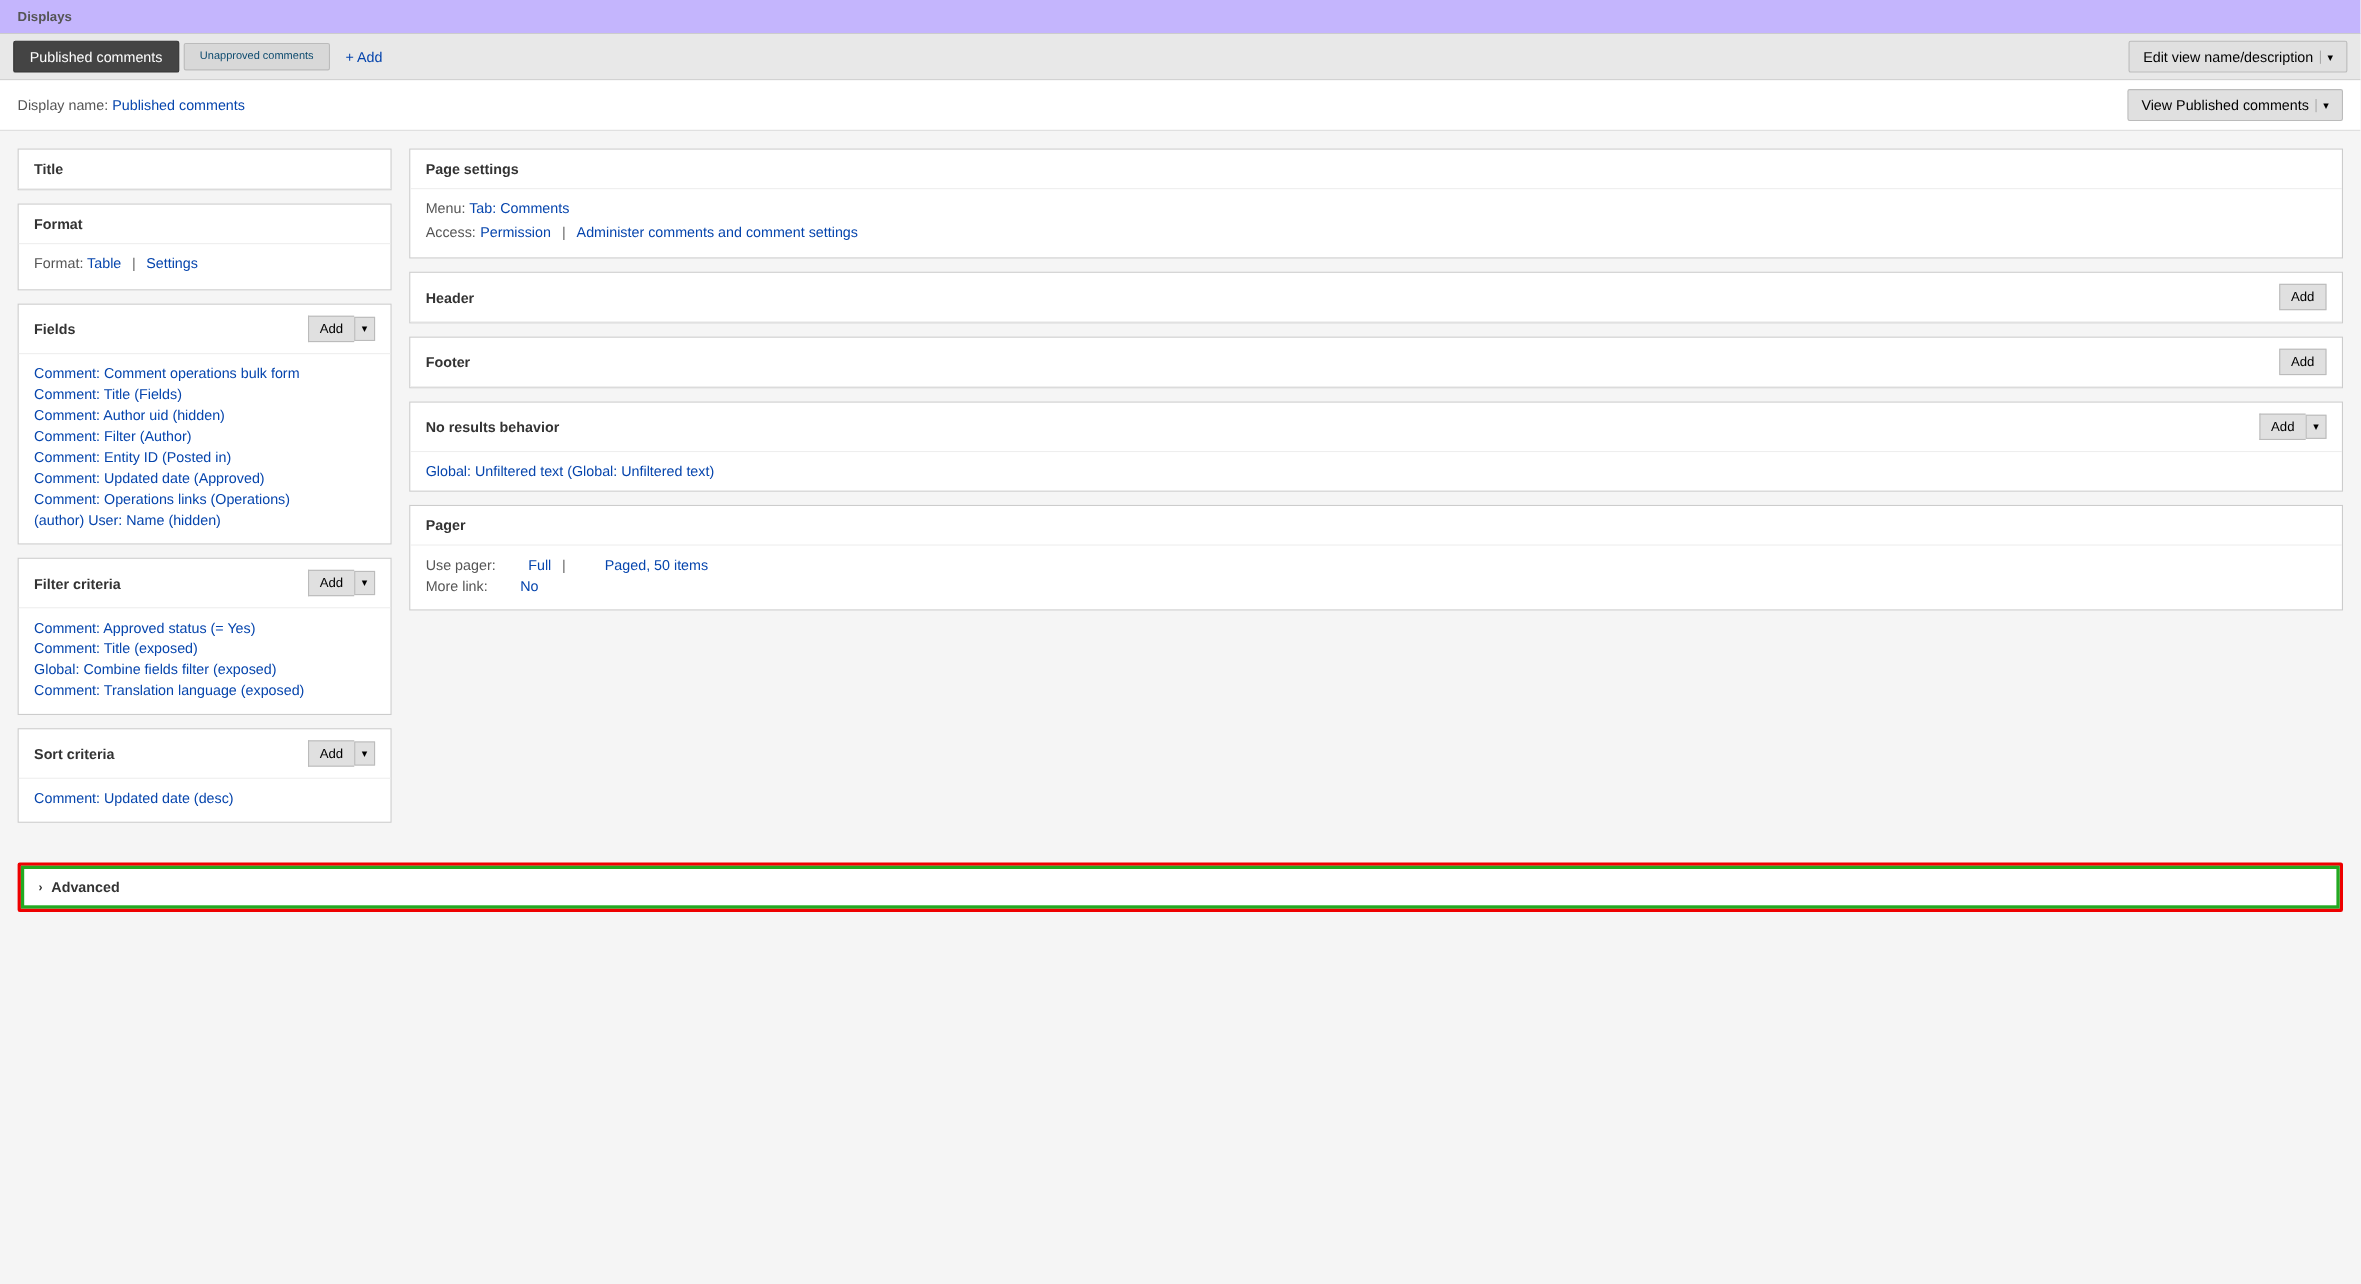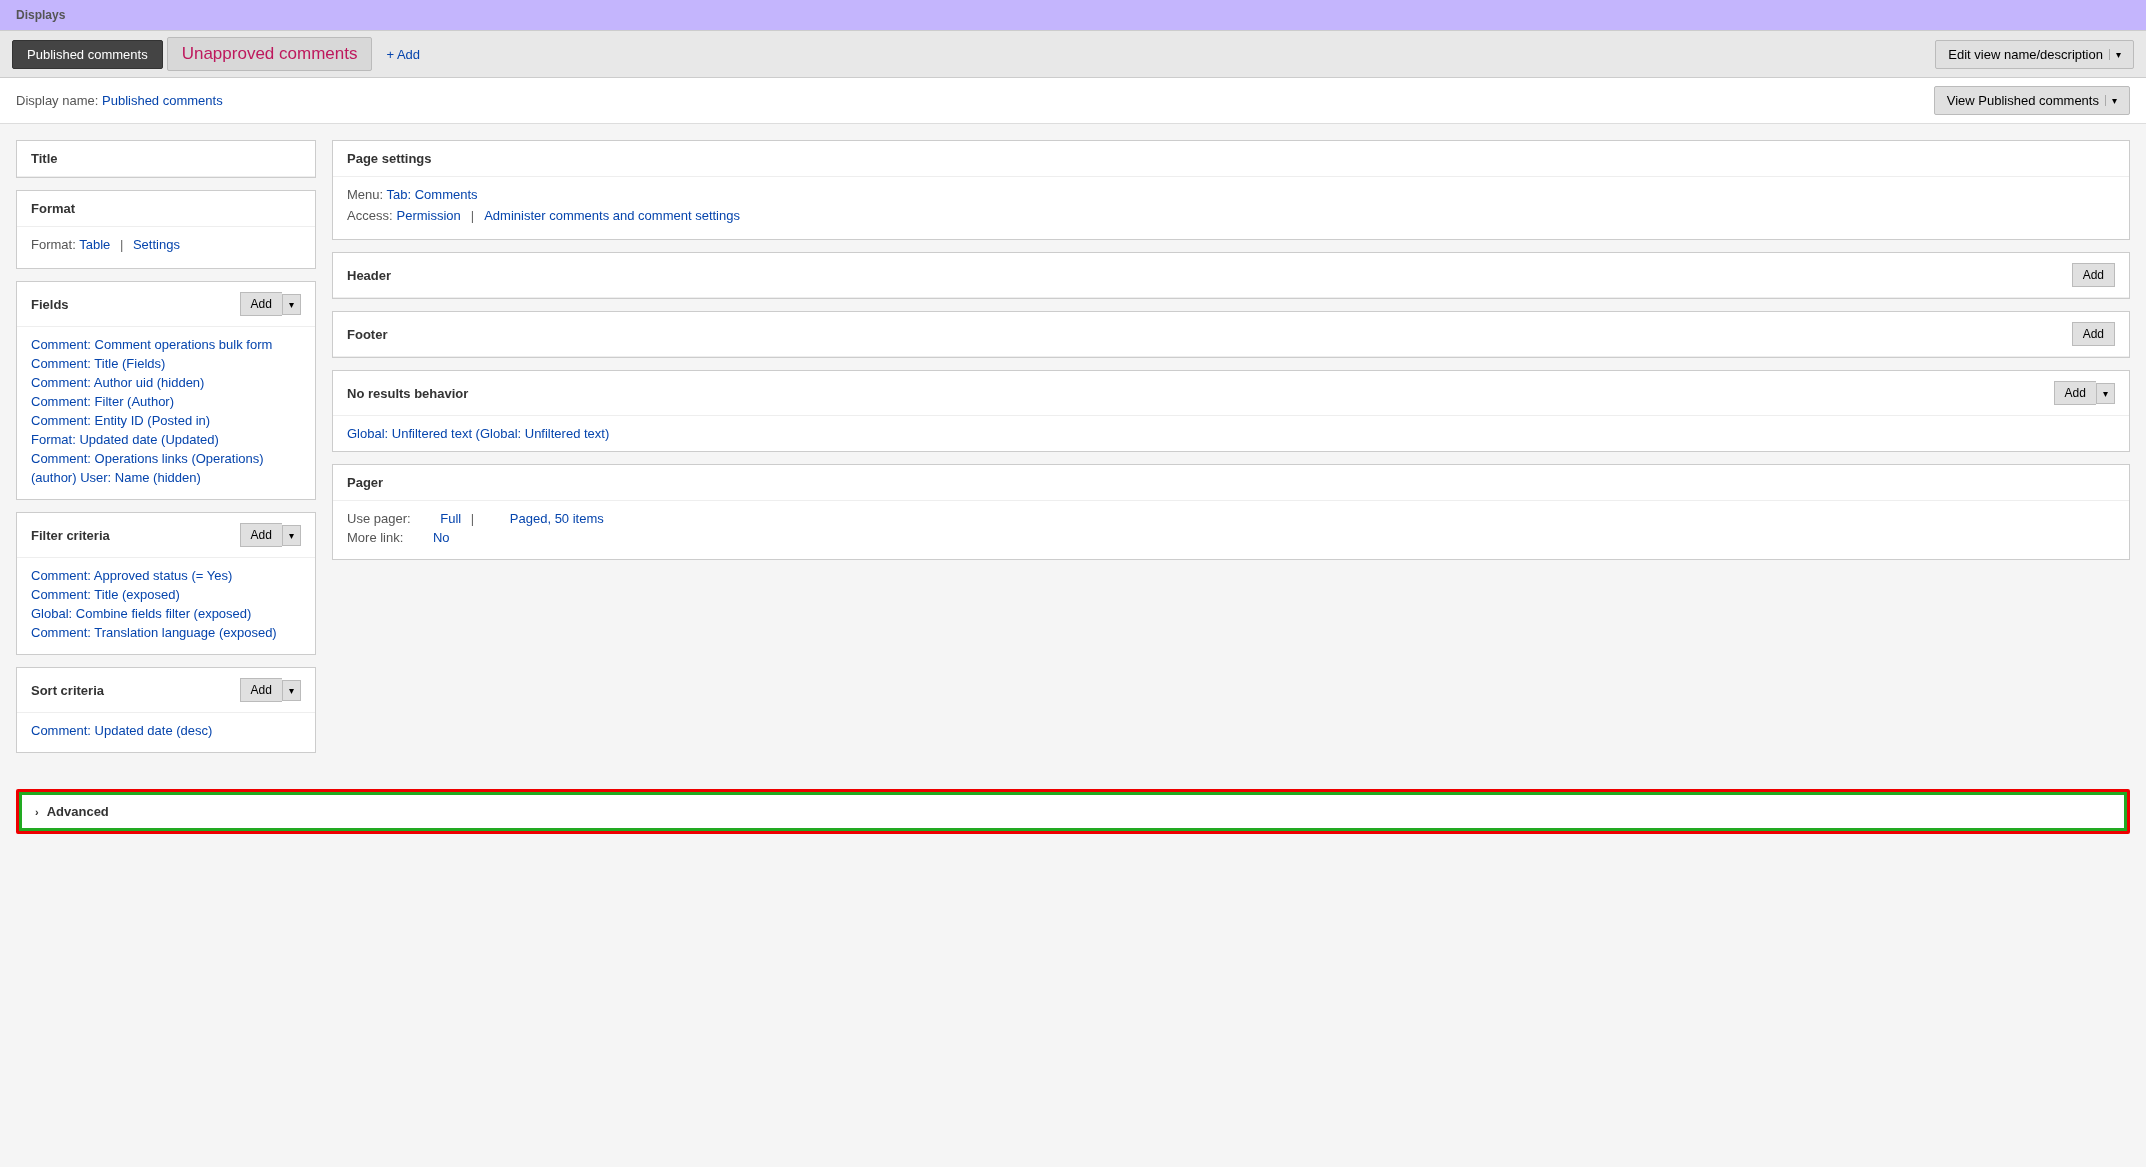--- a/index.html
+++ b/index.html
@@ -13,25 +13,25 @@
       background: #444;
       color: #fff;
       border: 1px solid #333;
       padding: 6px 14px;
       cursor: pointer;
       font-size: 13px;
       border-radius: 2px;
     }
     .tab-inactive {
       background: #d8d8d8;
-      color: #be185d;
+      color: #0c4a6e;
       border: 1px solid #bbb;
       padding: 6px 14px;
       cursor: pointer;
-      font-size: 17px;
+      font-size: 10px;
       border-radius: 2px;
     }
     .tab-add {
       background: none;
       border: none;
       color: #0645ad;
       cursor: pointer;
       font-size: 13px;
       padding: 6px 10px;
     }
@@ -62,21 +62,21 @@
       font-size: 13px;
       display: flex;
       align-items: center;
       gap: 6px;
       border-radius: 2px;
     }
     .view-published-btn .dropdown-arrow { font-size: 10px; border-left: 1px solid #aaa; padding-left: 6px; }
 
     .main-content { padding: 16px; display: flex; gap: 16px; }
 
-    .left-column { width: 300px; display: flex; flex-direction: column; gap: 0; }
+    .left-column { width: 340px; display: flex; flex-direction: column; gap: 0; }
     .right-column { flex: 1; display: flex; flex-direction: column; gap: 0; }
 
     .section-box { border: 1px solid #ccc; background: #fff; margin-bottom: 12px; }
     .section-header { padding: 10px 14px; display: flex; align-items: center; justify-content: space-between; border-bottom: 1px solid #eee; }
     .section-title { font-weight: bold; font-size: 13px; }
     .section-body { padding: 10px 14px; }
 
     .section-row { margin-bottom: 6px; font-size: 13px; color: #555; }
     .section-row a { color: #0645ad; text-decoration: none; }
 
@@ -173,21 +173,21 @@
           <button class="add-btn">Add</button>
           <button class="add-btn-arrow">▾</button>
         </div>
       </div>
       <div class="section-body">
         <div class="field-link"><a href="#">Comment: Comment operations bulk form</a></div>
         <div class="field-link"><a href="#">Comment: Title (Fields)</a></div>
         <div class="field-link"><a href="#">Comment: Author uid (hidden)</a></div>
         <div class="field-link"><a href="#">Comment: Filter (Author)</a></div>
         <div class="field-link"><a href="#">Comment: Entity ID (Posted in)</a></div>
-        <div class="field-link"><a href="#">Format: Updated date (Updated)</a></div>
+        <div class="field-link"><a href="#">Comment: Updated date (Approved)</a></div>
         <div class="field-link"><a href="#">Comment: Operations links (Operations)</a></div>
         <div class="field-link"><a href="#">(author) User: Name (hidden)</a></div>
       </div>
     </div>
 
     <div class="section-box">
       <div class="section-header">
         <span class="section-title">Filter criteria</span>
         <div class="add-btn-group">
           <button class="add-btn">Add</button>

